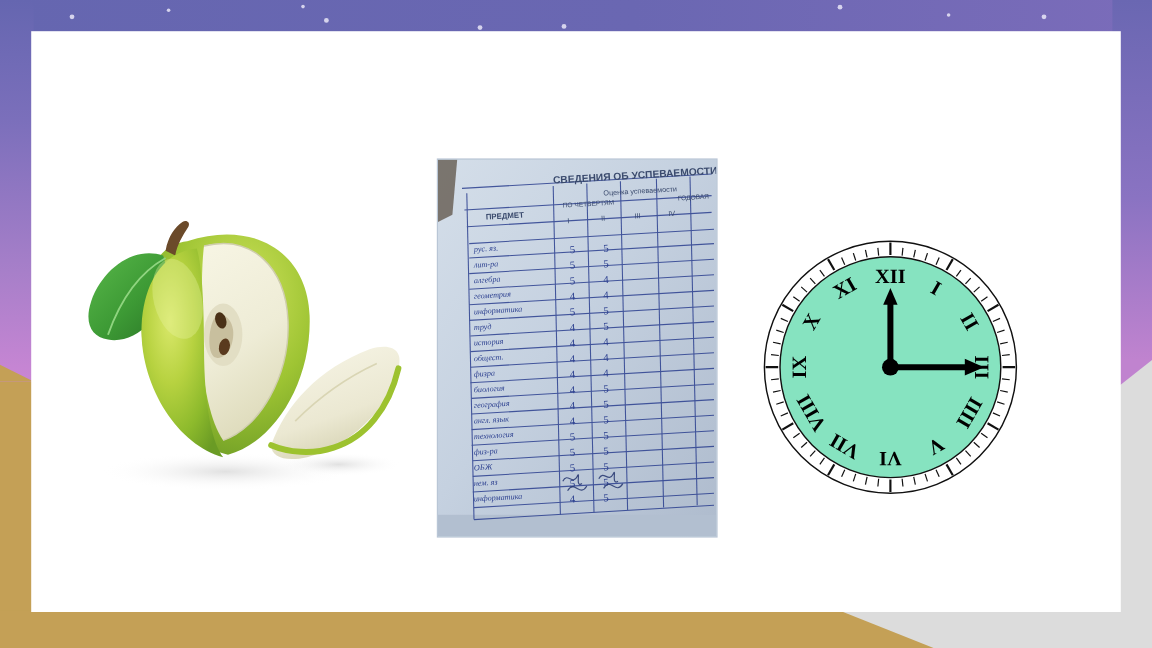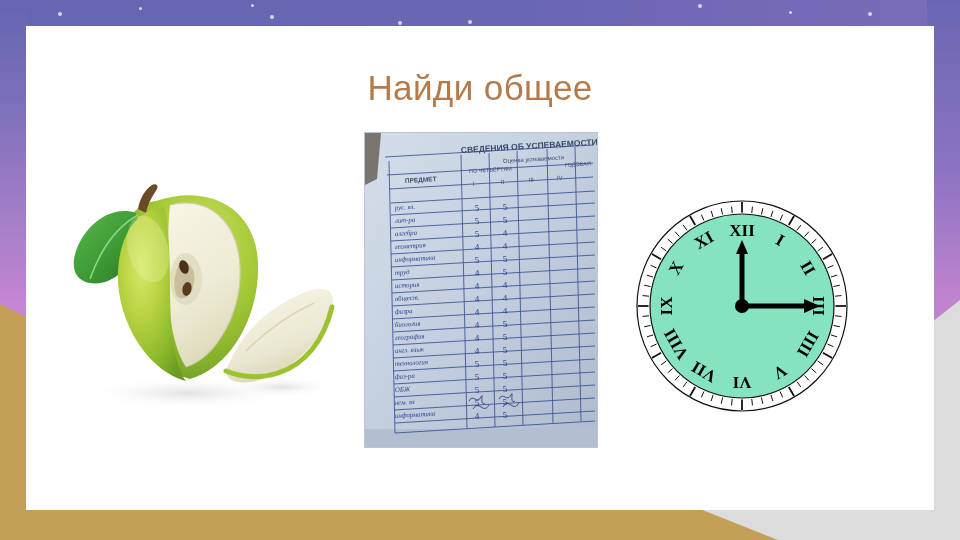--- a/index.html
+++ b/index.html
@@ -120,21 +120,20 @@
       <div class="sparkle" style="left: 868px; top: 12px; width: 4px; height: 4px; background: rgb(233, 230, 247);"></div>
       <div class="sparkle" style="left: 930.5px; top: 15.5px; width: 3px; height: 3px; background: rgb(233, 230, 247);"></div>
     </div>
   <div class="deco-purple-left"></div>
   <div class="deco-purple-right"></div>
   <div class="deco-gold-left"></div>
   <div class="deco-gold-bottom"></div>
 
   <div class="canvas">
 
-    <div class="title">Найди общее</div>
 
     <div class="apple-wrap">
       <svg class="apple-svg" viewBox="0 0 280 245" xmlns="http://www.w3.org/2000/svg">
         <defs>
           <radialGradient id="appleSkin" cx="35%" cy="35%" r="78%">
             <stop offset="0%" stop-color="#d9e86a"></stop>
             <stop offset="38%" stop-color="#b7d240"></stop>
             <stop offset="72%" stop-color="#8dba2c"></stop>
             <stop offset="100%" stop-color="#6a9b24"></stop>
           </radialGradient>

